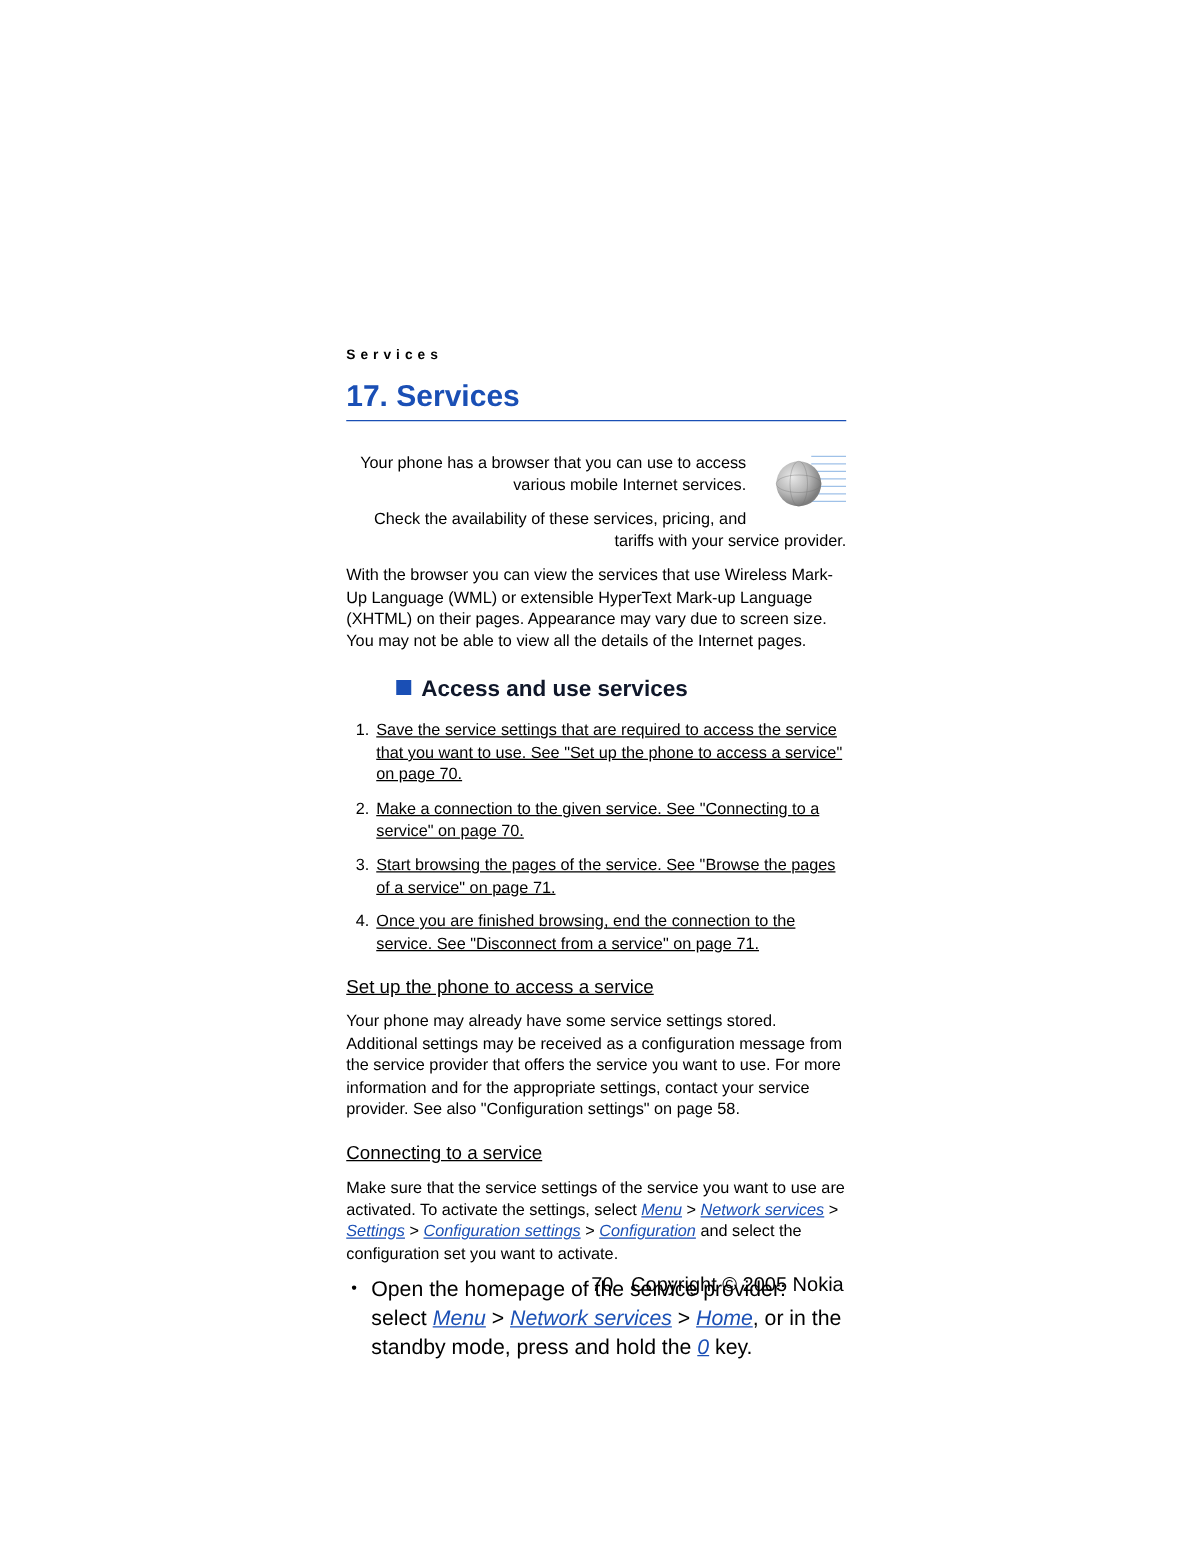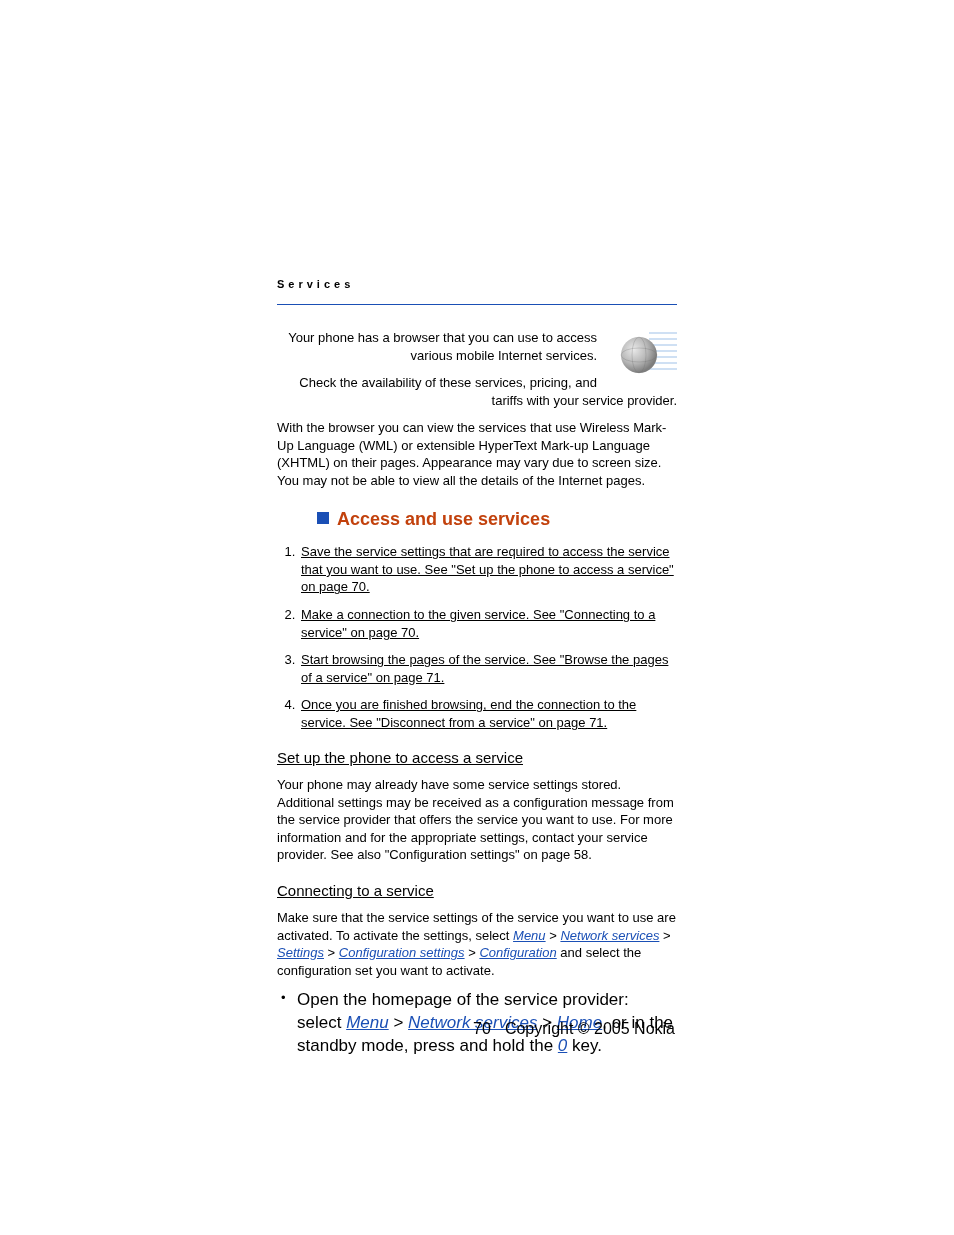--- a/index.html
+++ b/index.html
@@ -52,21 +52,21 @@
   }
   .globe-wrap svg { width: 66px; height: 52px; }
   .body-text {
     font-size: 13px;
     line-height: 1.35;
     margin: 0 0 10px 0;
   }
   .section-title {
     font-size: 18px;
     font-weight: bold;
-    color: #c2410c;
+    color: #0f172a;
     margin: 20px 0 10px 0;
     padding-left: 40px;
   }
   .section-bullet {
     display: inline-block;
     width: 12px;
     height: 12px;
     background: #1a4fb5;
     margin-right: 8px;
     vertical-align: 1px;
@@ -120,20 +120,24 @@
   .page-num { margin-left: 196px; }
   .copyright { margin-left: auto; padding-right: 2px; }
 </style>
 </head>
 <body>
 
 <div class="page">
 
   <div class="running-header">Services</div>
 
+  <h1 class="chapter-title">
+    <span>17.</span>
+    <span>Services</span>
+  </h1>
   <hr class="chapter-rule">
 
   <div class="intro-wrap">
     <div class="globe-wrap">
       <svg viewBox="0 0 66 52">
         <defs>
           <radialGradient id="g1" cx="35%" cy="35%" r="65%">
             <stop offset="0%" stop-color="#e9e9e9"></stop>
             <stop offset="60%" stop-color="#b6b6b6"></stop>
             <stop offset="100%" stop-color="#7d7d7d"></stop>

